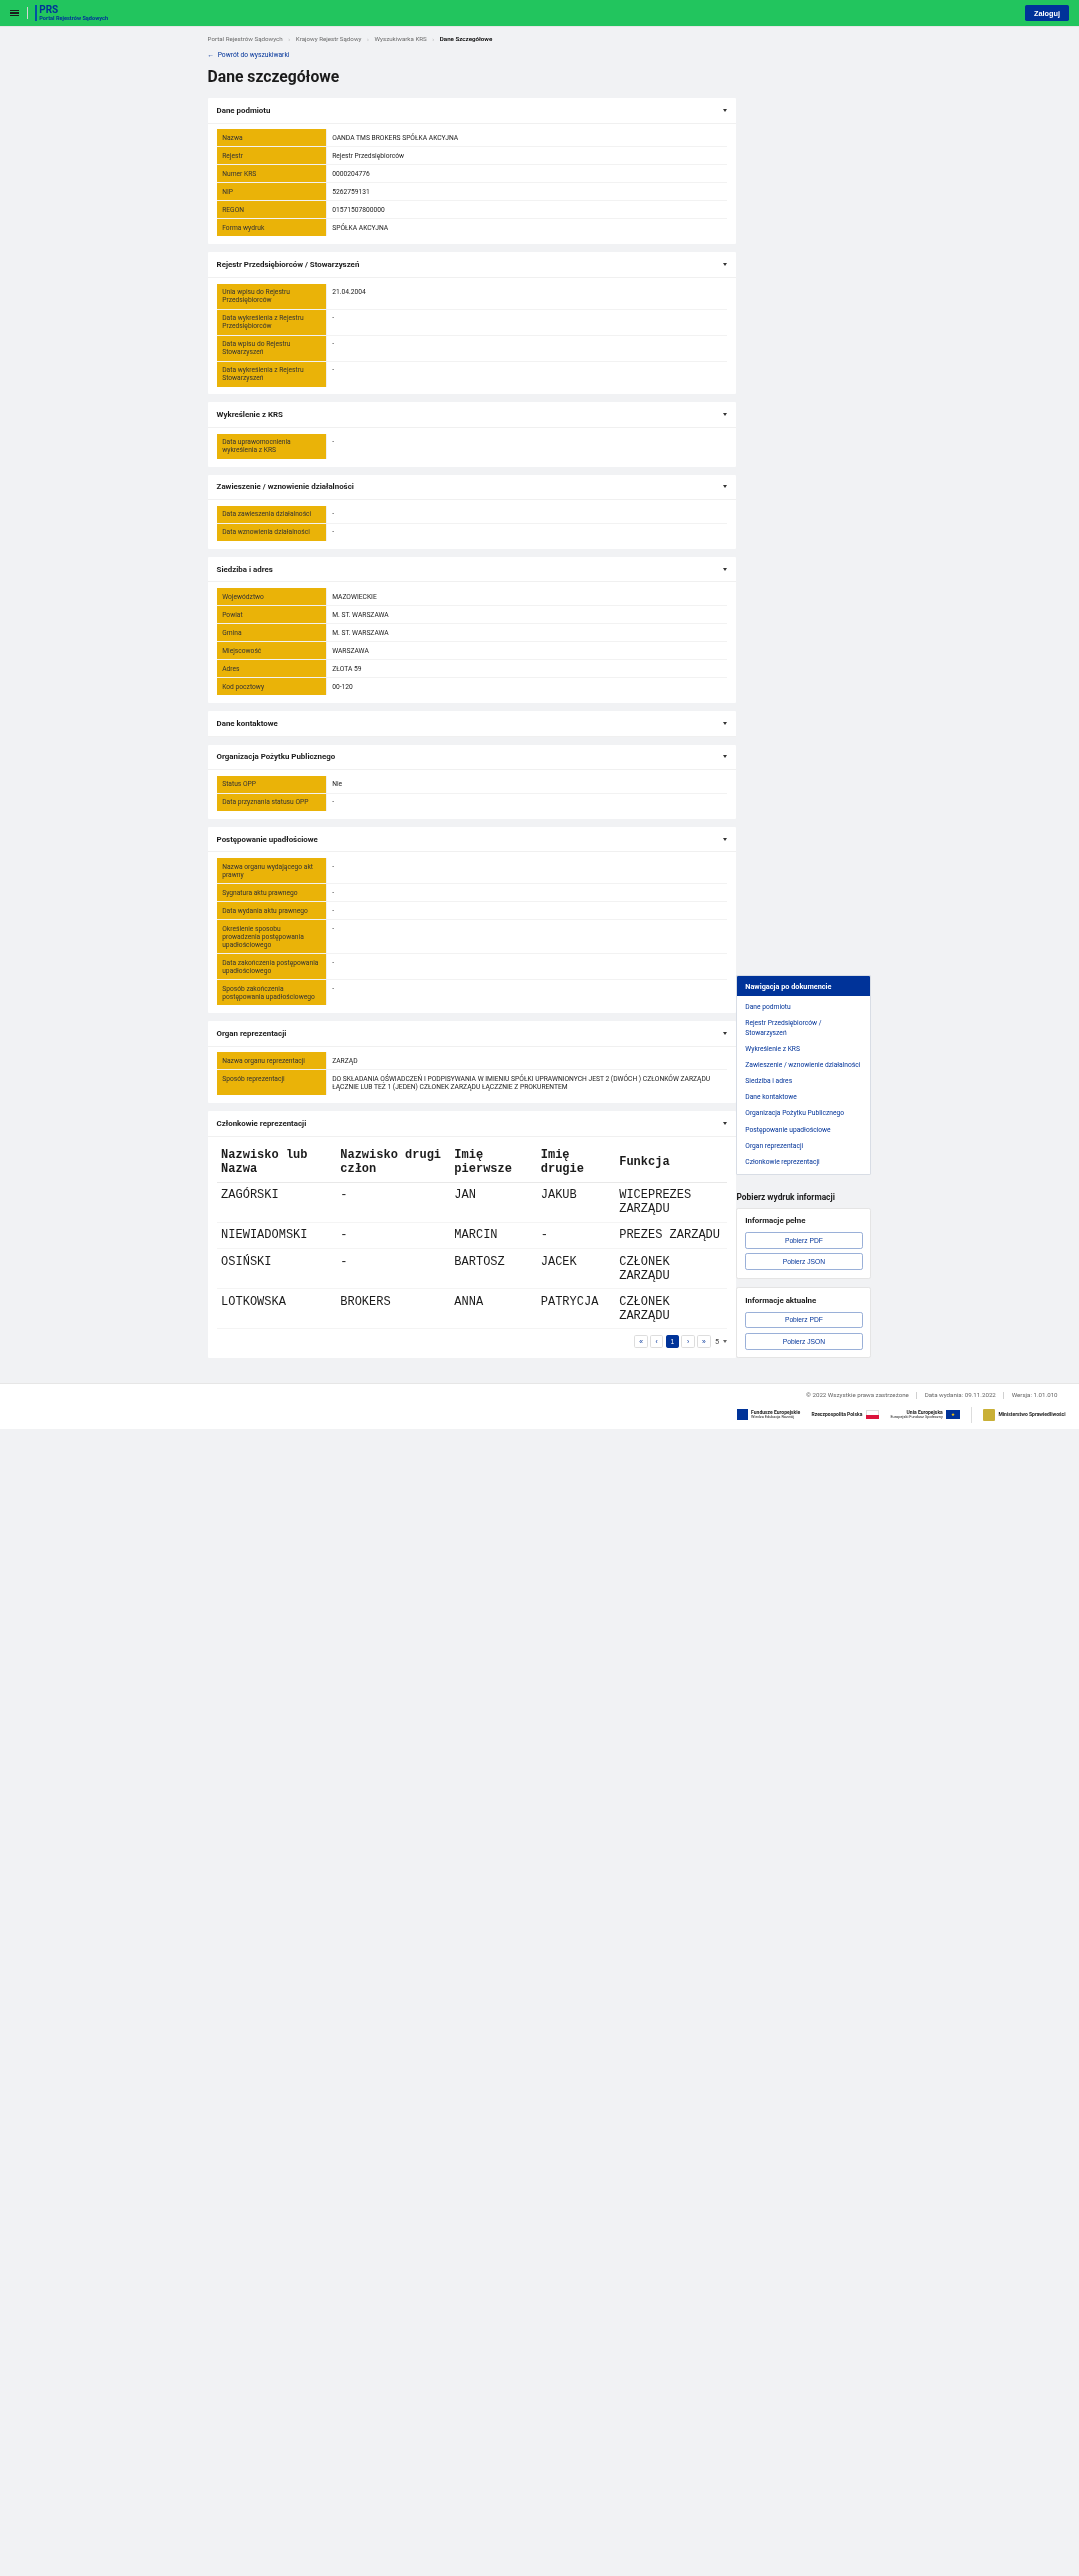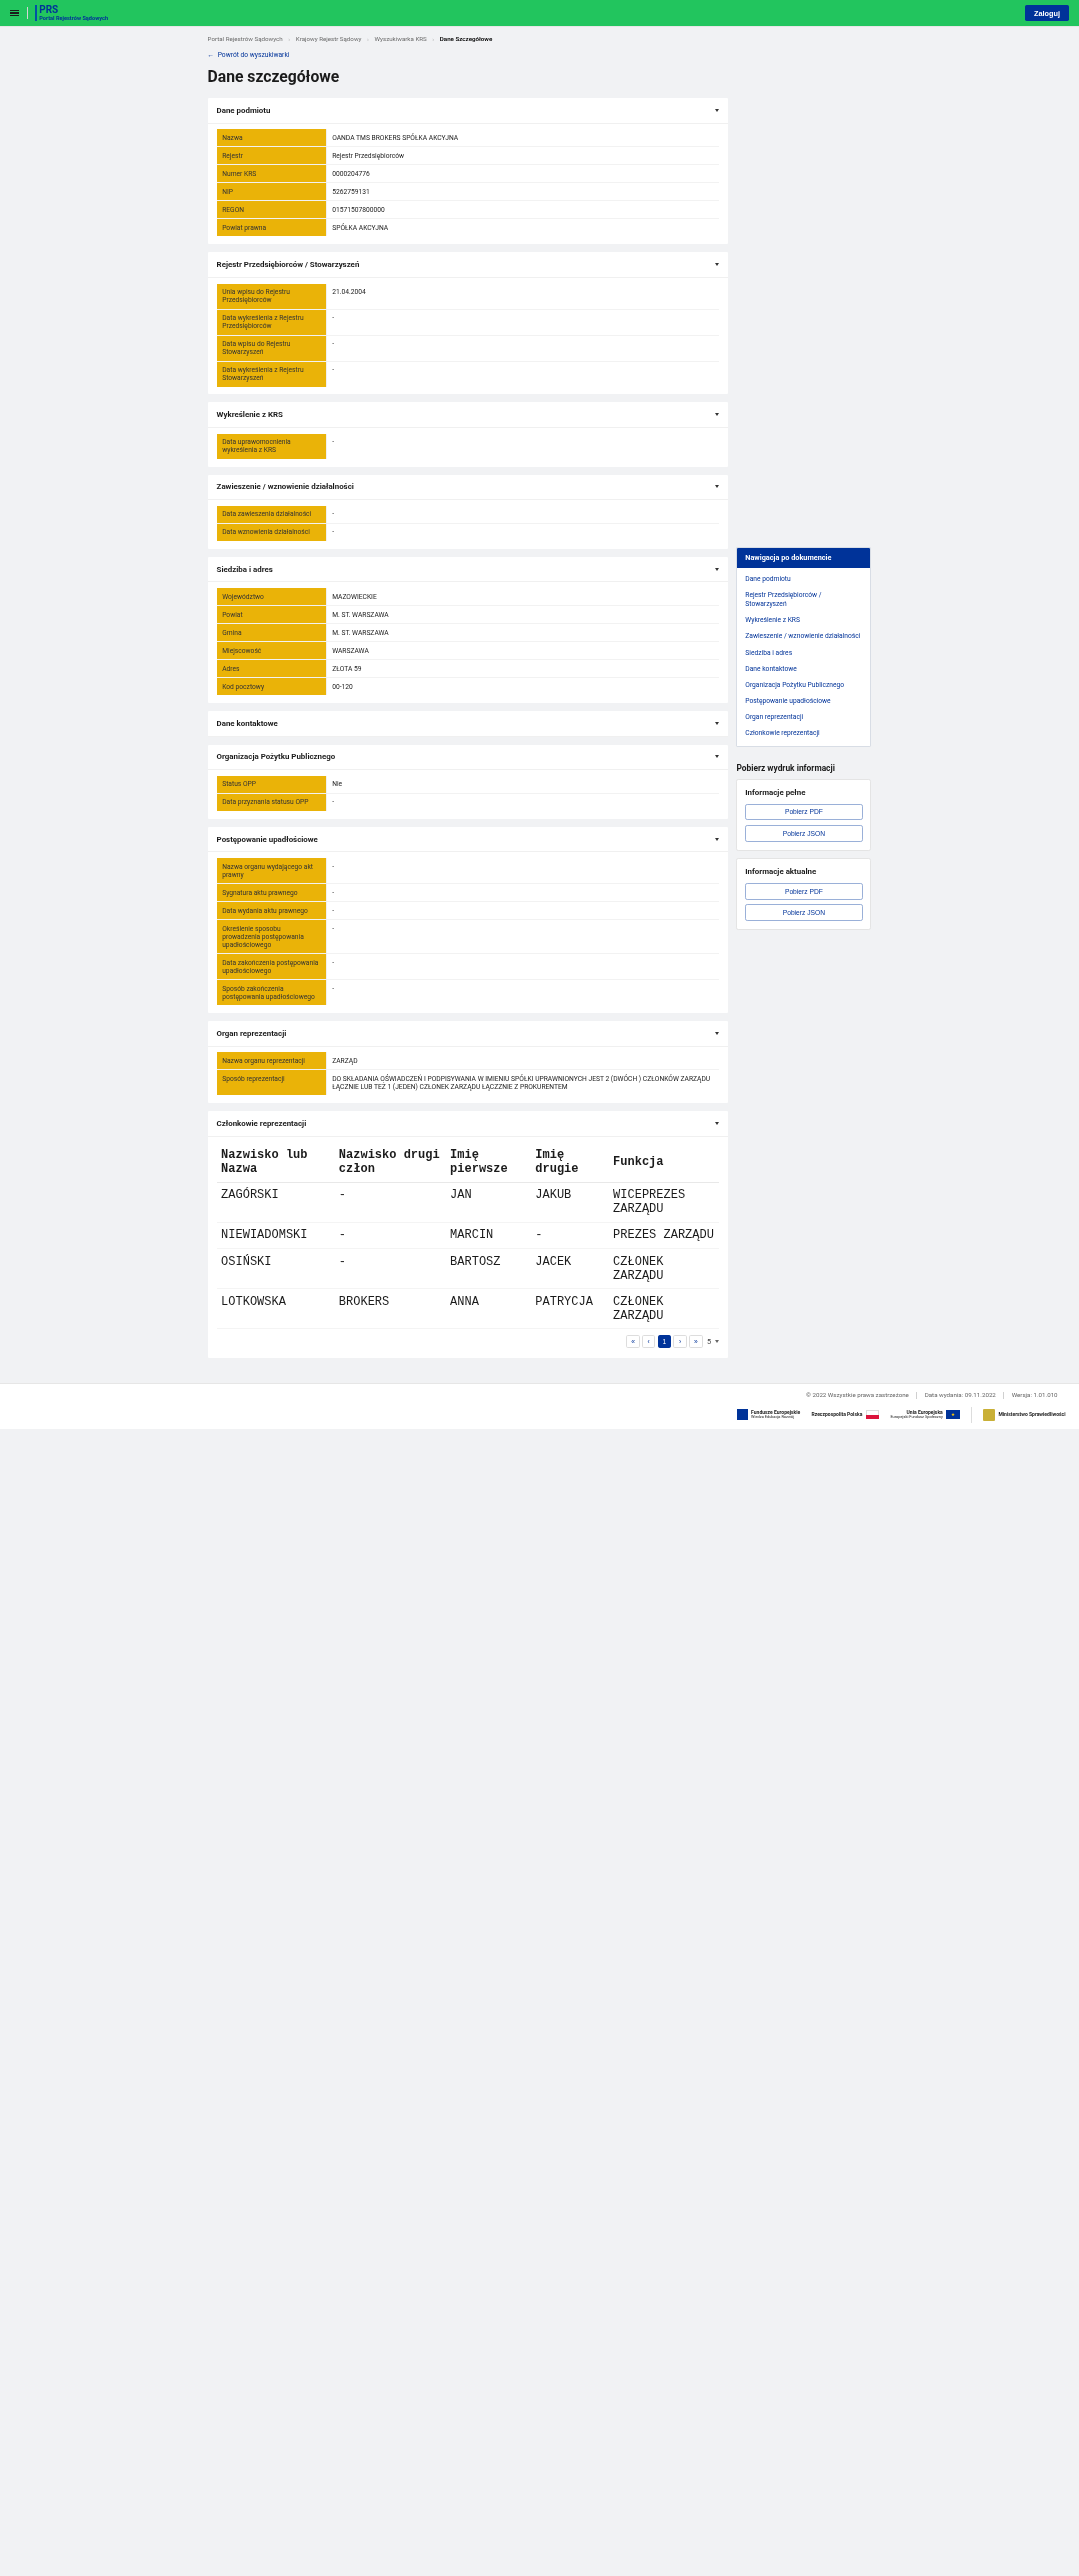--- a/index.html
+++ b/index.html
@@ -33,21 +33,21 @@
     border-radius:1.7px; font-size:7.3px; font-weight:600; cursor:pointer;
   }
   
   .page { max-width:675px; margin:0 auto; padding:0 5.6px 17px; }
   .crumbs { display:flex; align-items:center; gap:5.6px; padding:7.9px 0; font-size:6.2px; color:#6b6b6b; }
   .crumbs a { color:#6b6b6b; text-decoration:none; }
   .crumbs .sep { color:#b0b0b0; }
   .crumbs .active { color:#000; font-weight:600; }
   .return-link { display:flex; align-items:center; gap:3.4px; color:#003399; font-size:6.7px; text-decoration:none; margin-bottom:7.9px; }
   h1 { font-size:15.7px; font-weight:700; color:#1b1b1b; margin:4.5px 0 12.4px; }
-  .layout { display:flex; gap:8px; align-items:center; }
+  .layout { display:flex; gap:0; align-items:flex-end; }
   .main-col { flex:1; min-width:0; }
   .side-col { width:135px; flex-shrink:0; }
   
   .panel { background:#fff; margin-bottom:7.9px; border-radius:1.1px; }
   .panel-header {
     display:flex; justify-content:space-between; align-items:center;
     padding:7.9px 9px; font-weight:700; font-size:7.9px;
     border-bottom:0.6px solid #f0f0f0; cursor:pointer;
   }
   .panel-body { padding:5.6px 9px 7.9px; }
@@ -166,21 +166,21 @@
             </div>
             <div class="kv-row">
               <div class="kv-label">NIP</div>
               <div class="kv-value">5262759131</div>
             </div>
             <div class="kv-row">
               <div class="kv-label">REGON</div>
               <div class="kv-value">01571507800000</div>
             </div>
             <div class="kv-row">
-              <div class="kv-label">Powiat prawna</div>
+              <div class="kv-label">Forma wydruk</div>
               <div class="kv-value">SPÓŁKA AKCYJNA</div>
             </div>
           </div>
       </div>
 
       <div class="panel">
         <div class="panel-header">
           <span>Rejestr Przedsiębiorców / Stowarzyszeń</span>
           <span class="chev"></span>
         </div>

